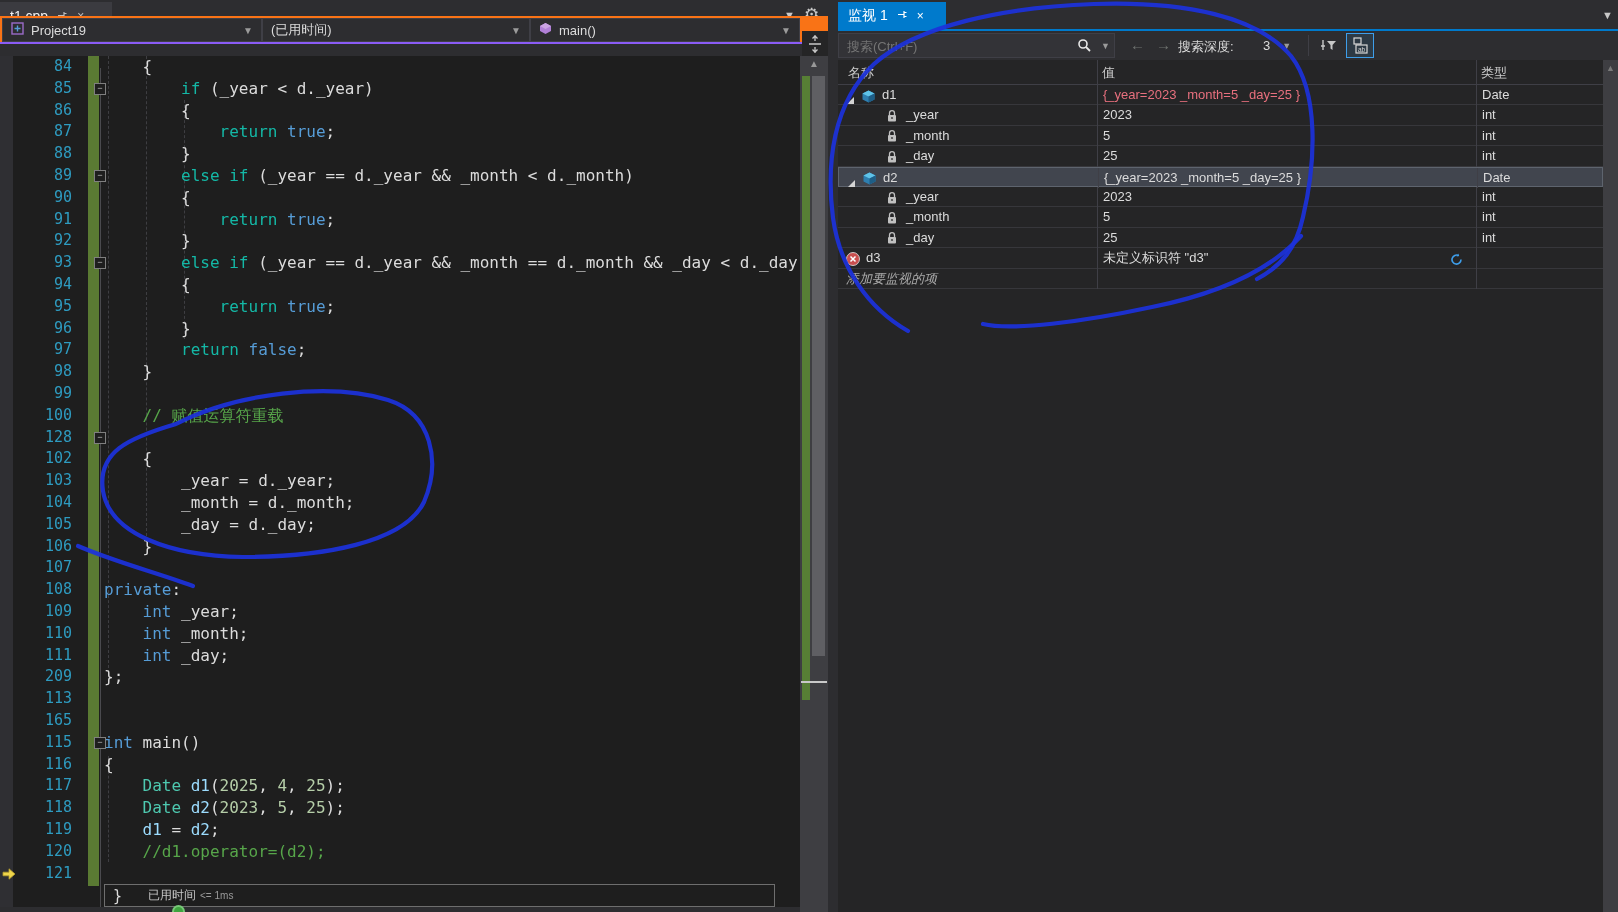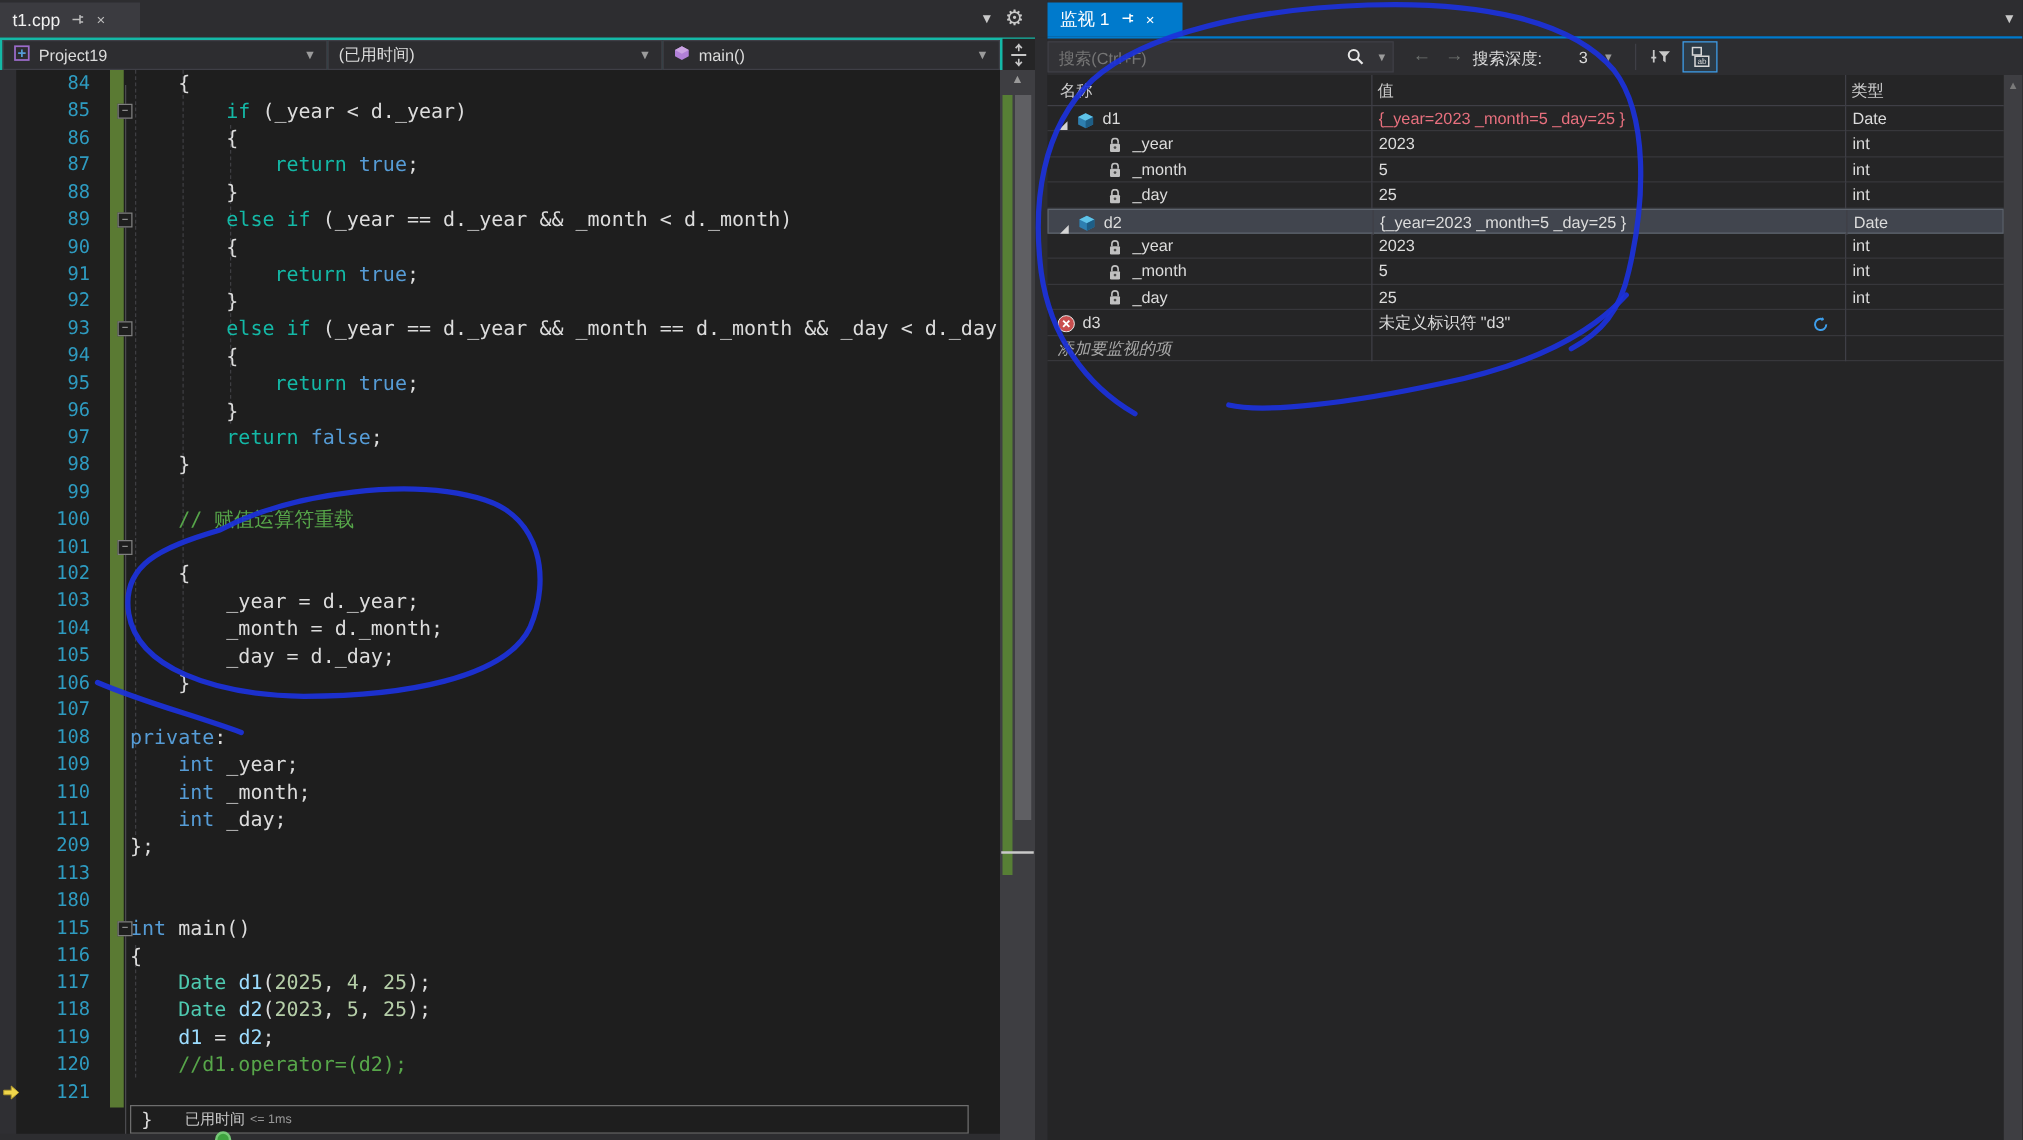--- a/index.html
+++ b/index.html
@@ -7,21 +7,21 @@
        font-family:"Liberation Sans",sans-serif;-webkit-font-smoothing:antialiased;}
   .abs{position:absolute;}
   
   #editor-pane{left:0;top:0;width:838px;height:912px;}
   #tab-row{left:0;top:0;width:838px;height:30px;background:#2D2D30;}
   #doc-tab{left:0;top:2px;width:112px;height:28px;background:#3B3B40;color:#F1F1F1;
            font-size:14px;display:flex;align-items:center;padding-left:10px;box-sizing:border-box;gap:9px;}
   .tab-glyph{color:#BDBDBD;font-size:12px;line-height:1;}
   #editor-chevron{left:784px;top:9px;color:#C8C8C8;font-size:11px;}
   #editor-gear{left:804px;top:4px;color:#C8C8C8;font-size:17px;}
-  #nav-row{left:0;top:30px;width:828px;height:28px;background:#14b8a6;border-bottom:2px solid #8b5cf6;box-sizing:border-box;}
+  #nav-row{left:0;top:16px;width:828px;height:28px;background:#f97316;border-bottom:2px solid #8b5cf6;box-sizing:border-box;}
   .combo{position:absolute;top:2px;height:24px;background:#2D2D30;border:1px solid #3F3F46;box-sizing:border-box;
          color:#DCDCDC;font-size:13px;display:flex;align-items:center;padding:0 8px;gap:7px;}
   .combo .arr{margin-left:auto;color:#9B9B9B;font-size:10px;}
   #split-btn{left:802px;top:31px;width:26px;height:26px;background:#252526;display:flex;align-items:center;justify-content:center;}
   
   #code-area{left:0;top:56px;width:800px;height:856px;background:#1E1E1E;overflow:hidden;}
   #bp-margin{left:0;top:0;width:13px;height:856px;background:#2F2F33;}
   #green-bar{left:88px;top:0;width:11px;height:830px;background:#5A7A33;}
   #outline-line{left:100px;top:12px;width:1px;height:844px;background:#4A4A4E;}
   .guide{position:absolute;width:0;border-left:1px dashed #3E3E42;}
@@ -155,34 +155,34 @@
         <div class="code-line abs" style="top: 152.6px;"><div class="lnum">91</div><span class="ltext"><span class="sp">            </span><span class="sk">return</span><span class="sp"> </span><span class="sb">true</span><span class="sp">;</span></span></div>
         <div class="code-line abs" style="top: 174.4px;"><div class="lnum">92</div><span class="ltext"><span class="sp">        }</span></span></div>
         <div class="code-line abs" style="top: 196.2px;"><div class="lnum">93</div><span class="ltext"><span class="sp">        </span><span class="sk">else</span><span class="sp"> </span><span class="sk">if</span><span class="sp"> (_year == d._year &amp;&amp; _month == d._month &amp;&amp; _day &lt; d._day)</span></span></div>
         <div class="code-line abs" style="top: 218px;"><div class="lnum">94</div><span class="ltext"><span class="sp">        {</span></span></div>
         <div class="code-line abs" style="top: 239.8px;"><div class="lnum">95</div><span class="ltext"><span class="sp">            </span><span class="sk">return</span><span class="sp"> </span><span class="sb">true</span><span class="sp">;</span></span></div>
         <div class="code-line abs" style="top: 261.6px;"><div class="lnum">96</div><span class="ltext"><span class="sp">        }</span></span></div>
         <div class="code-line abs" style="top: 283.4px;"><div class="lnum">97</div><span class="ltext"><span class="sp">        </span><span class="sk">return</span><span class="sp"> </span><span class="sb">false</span><span class="sp">;</span></span></div>
         <div class="code-line abs" style="top: 305.2px;"><div class="lnum">98</div><span class="ltext"><span class="sp">    }</span></span></div>
         <div class="code-line abs" style="top: 327px;"><div class="lnum">99</div><span class="ltext"></span></div>
         <div class="code-line abs" style="top: 348.8px;"><div class="lnum">100</div><span class="ltext"><span class="sc">    // 赋值运算符重载</span></span></div>
-        <div class="code-line abs" style="top: 370.6px;"><div class="lnum">101</div></div>
+        <div class="code-line abs" style="top: 370.6px;"><div class="lnum">128</div></div>
         <div class="code-line abs" style="top: 392.4px;"><div class="lnum">102</div><span class="ltext"><span class="sp">    {</span></span></div>
         <div class="code-line abs" style="top: 414.2px;"><div class="lnum">103</div><span class="ltext"><span class="sp">        _year = d._year;</span></span></div>
         <div class="code-line abs" style="top: 436px;"><div class="lnum">104</div><span class="ltext"><span class="sp">        _month = d._month;</span></span></div>
         <div class="code-line abs" style="top: 457.8px;"><div class="lnum">105</div><span class="ltext"><span class="sp">        _day = d._day;</span></span></div>
         <div class="code-line abs" style="top: 479.6px;"><div class="lnum">106</div><span class="ltext"><span class="sp">    }</span></span></div>
         <div class="code-line abs" style="top: 501.4px;"><div class="lnum">107</div><span class="ltext"></span></div>
         <div class="code-line abs" style="top: 523.2px;"><div class="lnum">108</div><span class="ltext"><span class="sb">private</span><span class="sp">:</span></span></div>
         <div class="code-line abs" style="top: 545px;"><div class="lnum">109</div><span class="ltext"><span class="sp">    </span><span class="sb">int</span><span class="sp"> _year;</span></span></div>
         <div class="code-line abs" style="top: 566.8px;"><div class="lnum">110</div><span class="ltext"><span class="sp">    </span><span class="sb">int</span><span class="sp"> _month;</span></span></div>
         <div class="code-line abs" style="top: 588.6px;"><div class="lnum">111</div><span class="ltext"><span class="sp">    </span><span class="sb">int</span><span class="sp"> _day;</span></span></div>
         <div class="code-line abs" style="top: 610.4px;"><div class="lnum">209</div><span class="ltext"><span class="sp">};</span></span></div>
         <div class="code-line abs" style="top: 632.2px;"><div class="lnum">113</div><span class="ltext"></span></div>
-        <div class="code-line abs" style="top: 654px;"><div class="lnum">180</div><span class="ltext"></span></div>
+        <div class="code-line abs" style="top: 654px;"><div class="lnum">165</div><span class="ltext"></span></div>
         <div class="code-line abs" style="top: 675.8px;"><div class="lnum">115</div><span class="ltext"><span class="sb">int</span><span class="sp"> main()</span></span></div>
         <div class="code-line abs" style="top: 697.6px;"><div class="lnum">116</div><span class="ltext"><span class="sp">{</span></span></div>
         <div class="code-line abs" style="top: 719.4px;"><div class="lnum">117</div><span class="ltext"><span class="sp">    </span><span class="st">Date</span><span class="sp"> </span><span class="sv">d1</span><span class="sp">(</span><span class="sn">2025</span><span class="sp">, </span><span class="sn">4</span><span class="sp">, </span><span class="sn">25</span><span class="sp">);</span></span></div>
         <div class="code-line abs" style="top: 741.2px;"><div class="lnum">118</div><span class="ltext"><span class="sp">    </span><span class="st">Date</span><span class="sp"> </span><span class="sv">d2</span><span class="sp">(</span><span class="sn">2023</span><span class="sp">, </span><span class="sn">5</span><span class="sp">, </span><span class="sn">25</span><span class="sp">);</span></span></div>
         <div class="code-line abs" style="top: 763px;"><div class="lnum">119</div><span class="ltext"><span class="sp">    </span><span class="sv">d1</span><span class="sp"> = </span><span class="sv">d2</span><span class="sp">;</span></span></div>
         <div class="code-line abs" style="top: 784.8px;"><div class="lnum">120</div><span class="ltext"><span class="sc">    //d1.operator=(d2);</span></span></div>
         <div class="code-line abs" style="top: 806.6px;"><div class="lnum">121</div><span class="ltext"></span></div>
       </div>
     <svg class="abs" id="exec-arrow" viewBox="0 0 16 16" style="top: 809.6px;">
       <path d="M2 6.2h6V2.8L14 8l-6 5.2V9.8H2z" fill="#F0D64B" stroke="#B89F2E" stroke-width="0.8"></path>

